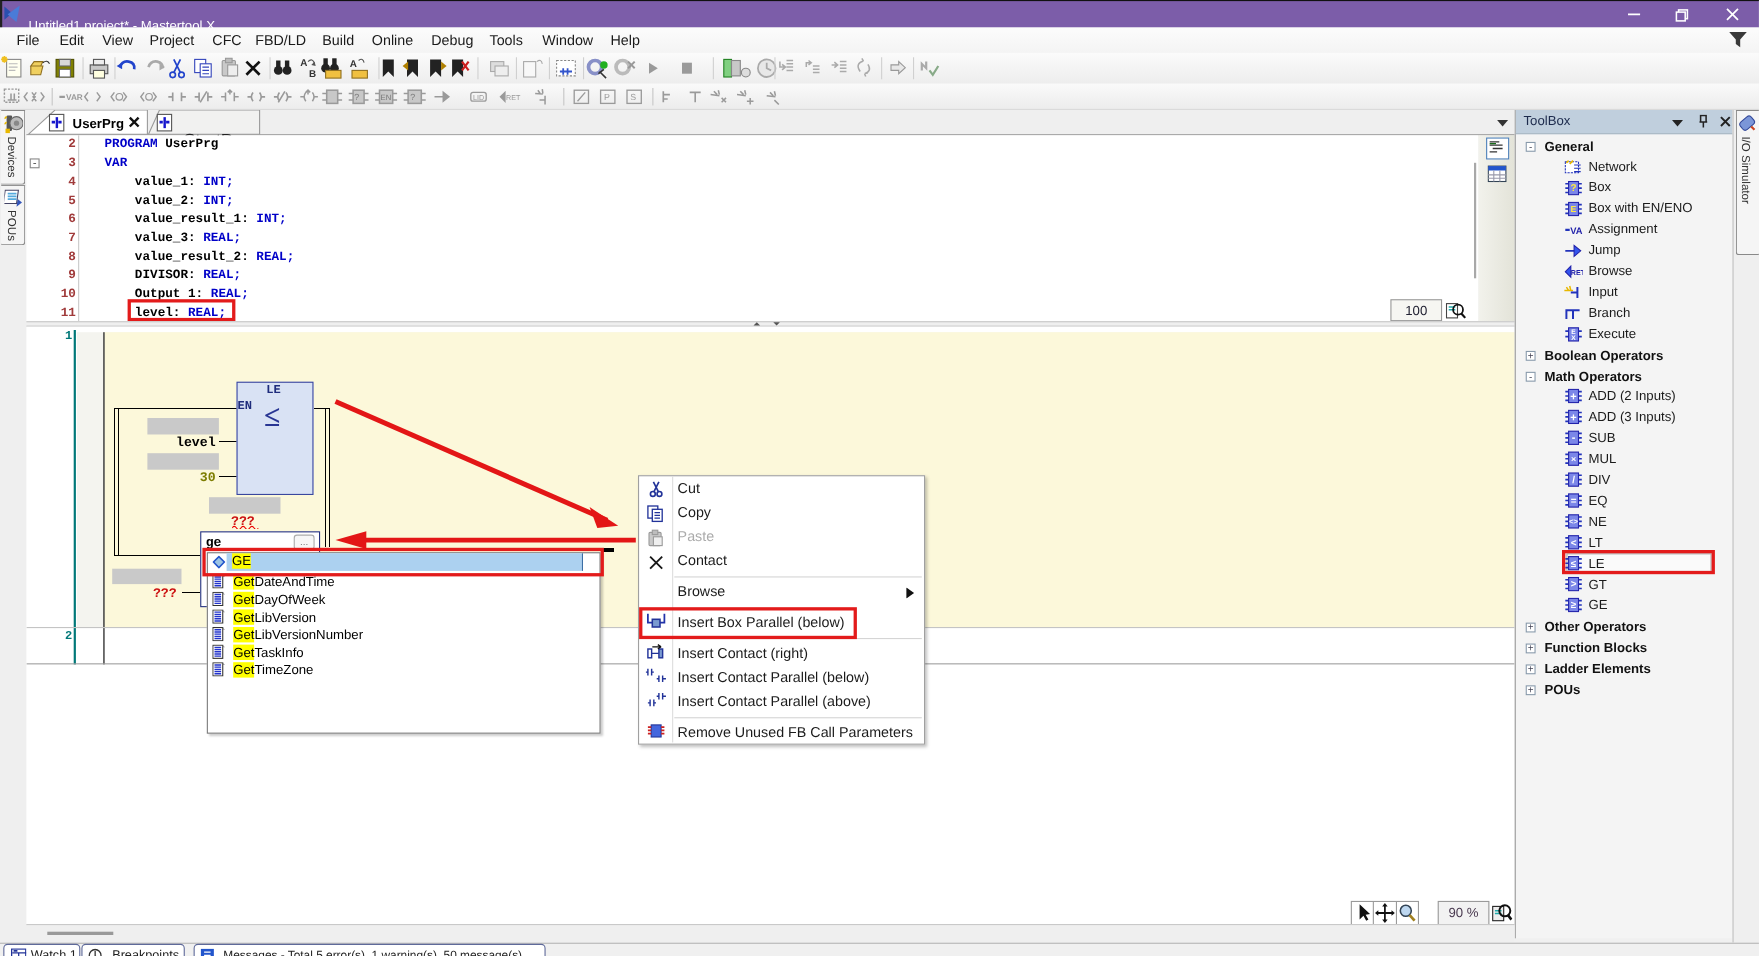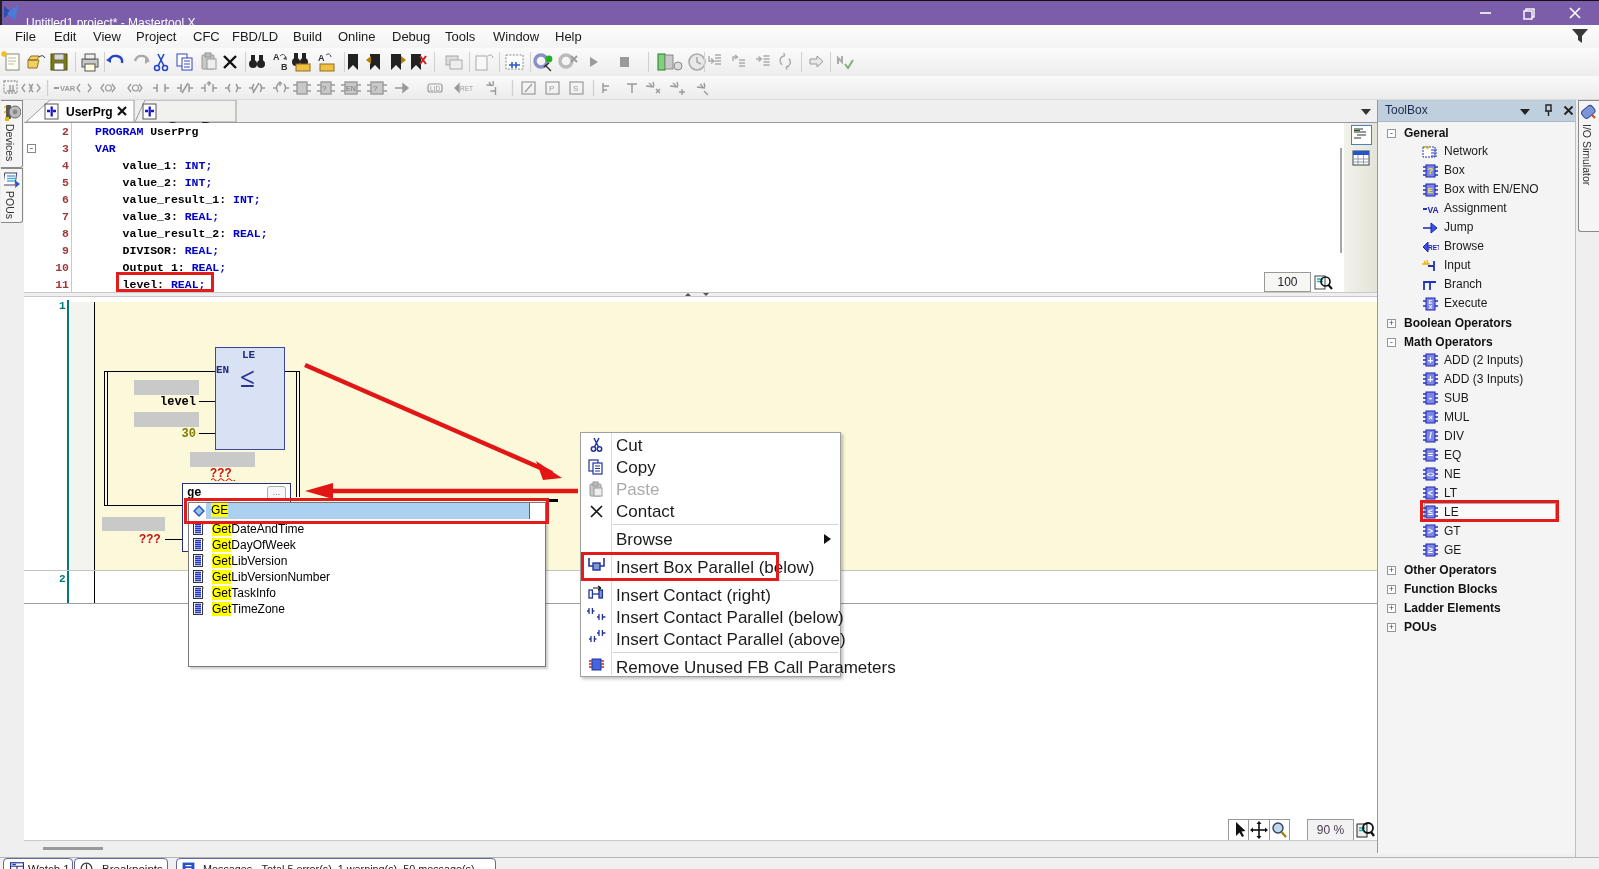--- a/index.html
+++ b/index.html
@@ -27,21 +27,21 @@
   .kw{color:#0000C8;}
   #gutterline{left:71px;top:123px;width:1px;height:169px;background:#C9C9C9;}
   #editor-right{left:1344px;top:123px;width:33px;height:169px;background:linear-gradient(90deg,#F2F2EC,#E3E3D8);}
   
   #splitter{left:24px;top:292px;width:1353px;height:5px;background:#EFEFEF;border-top:1px solid #C8C8C8;border-bottom:1px solid #C8C8C8;box-sizing:border-box;}
   
   #fbd{left:24px;top:297px;width:1353px;height:543px;background:#fff;overflow:hidden;}
   .redbox{position:absolute;border:3px solid #E31B1B;}
   
   #ctxmenu{left:580px;top:432px;width:261px;height:245px;background:#FFF;border:1px solid #A0A0A0;box-shadow:2px 2px 3px rgba(0,0,0,0.25);box-sizing:border-box;}
-  .mi{position:absolute;left:36px;font-size:17px;color:#1b1b1b;white-space:nowrap;}
+  .mi{position:absolute;left:36px;font-size:13px;color:#1b1b1b;white-space:nowrap;}
   .mi.dis{color:#ABABAB;}
   .msep{position:absolute;left:33px;right:3px;height:1px;background:#D5D5D5;}
   
   #toolbox{left:1377px;top:100px;width:198px;height:753px;background:#F4F4F4;border-left:1px solid #9A9A9A;box-sizing:border-box;}
   #tb-head{position:absolute;left:0;top:0;width:100%;height:22px;background:#C0CFDD;border-bottom:1px solid #AAB8C5;box-sizing:border-box;}
   .tb-sec{position:absolute;left:26px;font-size:12px;font-weight:bold;color:#111;}
   .tb-item{position:absolute;left:66px;font-size:12px;color:#1a1a1a;}
   .tb-exp{position:absolute;left:9px;width:9px;height:9px;background:#fff;border:1px solid #8899AA;font-size:9px;line-height:7px;text-align:center;color:#445;box-sizing:border-box;}
   
   #rightstrip{left:1575px;top:100px;width:24px;height:757px;background:#EFEFEF;border-left:1px solid #C0C0C0;box-sizing:border-box;}

